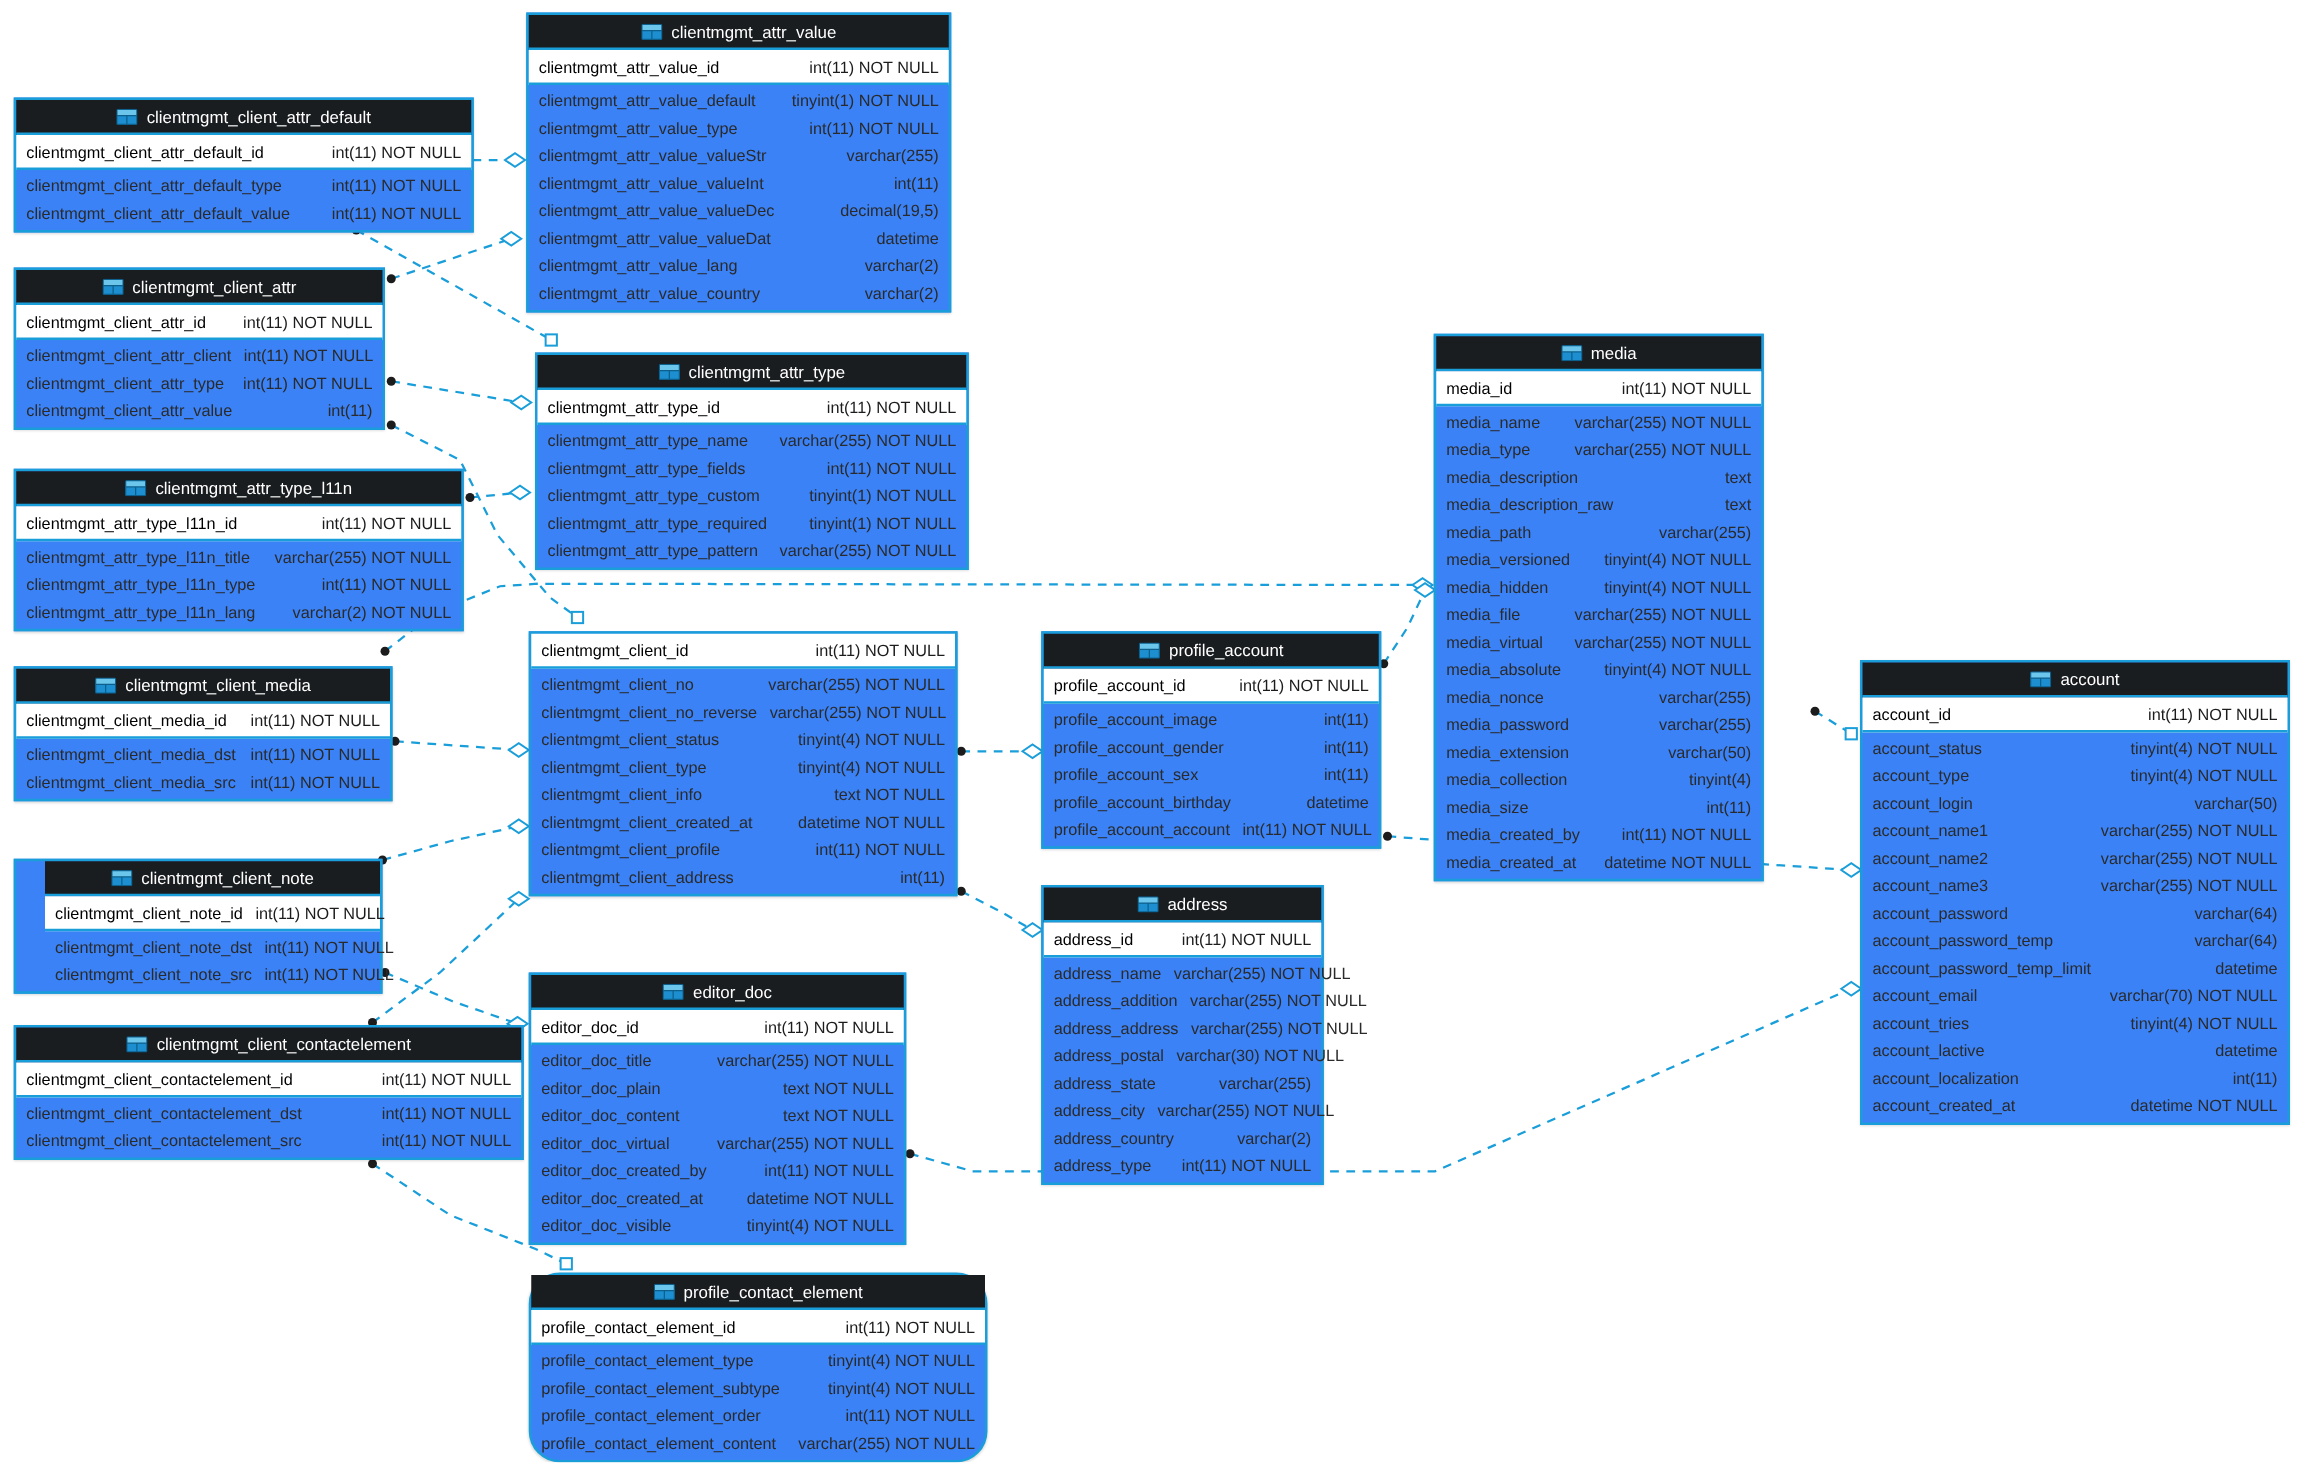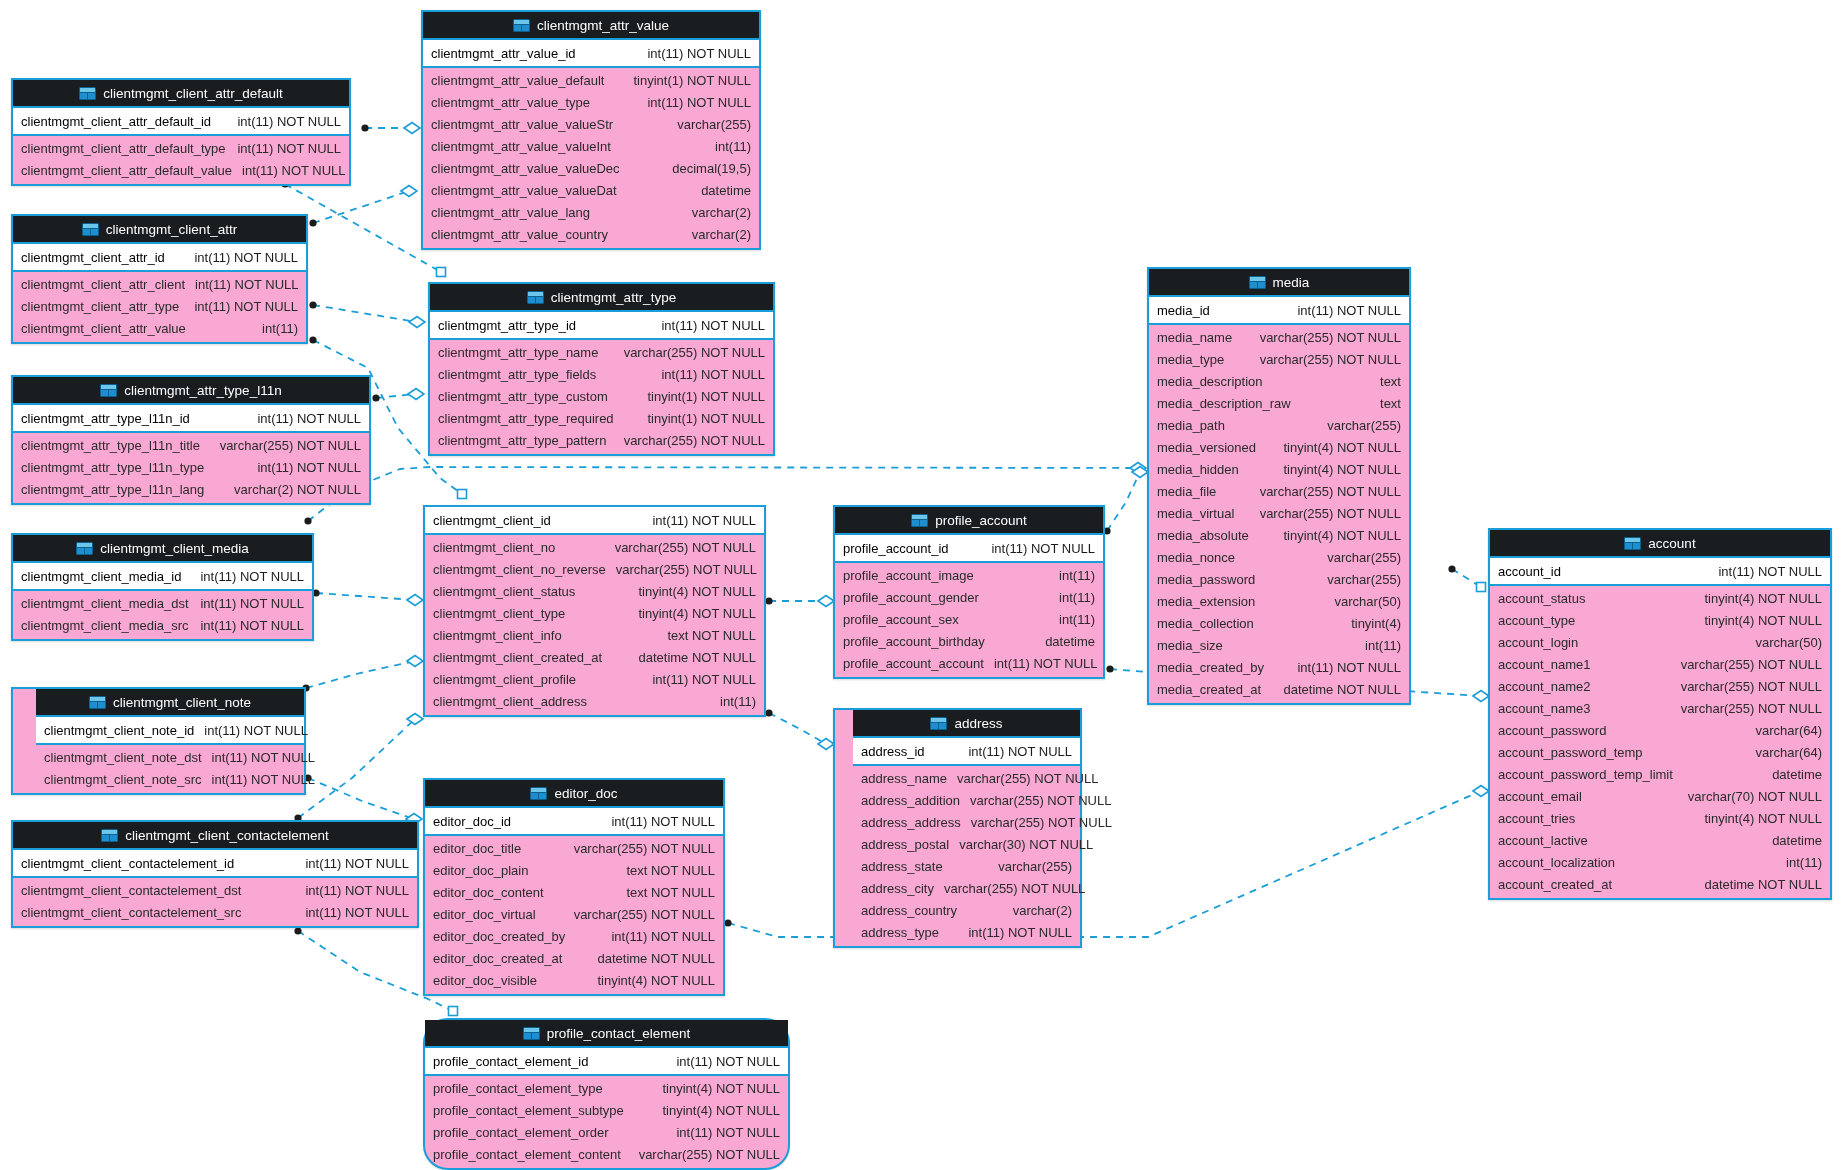--- a/index.html
+++ b/index.html
@@ -1,18 +1,18 @@
 <!DOCTYPE html>
 <html><head>
 <meta charset="utf-8">
 <style>
   html,body{margin:0;padding:0;background:#ffffff;font-family:"Liberation Sans",sans-serif;}
   #stage{position:relative;width:1842px;height:1170px;background:#ffffff;overflow:hidden;}
   #wires{position:absolute;left:0;top:0;z-index:1;}
-  .tbl{position:absolute;z-index:2;border:2px solid #1a9ed9;background:#f9a8d4;box-sizing:border-box;
+  .tbl{position:absolute;z-index:2;border:2px solid #1a9ed9;background:#3b82f6;box-sizing:border-box;
        box-shadow:0 1px 2px rgba(0,0,0,.15);}
   .tbl-hdr{background:#1a1d20;color:#ffffff;height:26px;display:flex;align-items:center;justify-content:center;
        gap:7px;font-size:13.5px;border-bottom:2px solid #1a9ed9;}
   .tbl-icon{display:inline-block;width:17px;height:13px;flex:0 0 auto;}
   .pk-row{display:flex;justify-content:space-between;align-items:center;height:26px;padding:0 8px;
        border-bottom:2px solid #1a9ed9;background:#ffffff;}
   .pk-name{font-weight:normal;color:#000;font-size:13px;white-space:nowrap;}
   .pk-type{color:#1c1c1c;font-size:13px;white-space:nowrap;margin-left:10px;}
   .cols{padding:1px 0 3px 0;}
   .col-row{display:flex;justify-content:space-between;align-items:center;height:22px;padding:0 8px;}
@@ -121,21 +121,21 @@
         <div class="col-row">
           <span class="col-name">clientmgmt_attr_value_lang</span>
           <span class="col-type">varchar(2)</span>
         </div>
         <div class="col-row">
           <span class="col-name">clientmgmt_attr_value_country</span>
           <span class="col-type">varchar(2)</span>
         </div>
       </div>
   </div>
-    <div class="tbl" style="left: 11px; top: 78px; width: 340px; text-align: center;">
+    <div class="tbl" style="left: 11px; top: 78px; width: 368px; text-align: center;">
     <div class="tbl-hdr">
       <svg class="tbl-icon" viewBox="0 0 17 13">
         <rect x="0" y="0" width="17" height="13" rx="1.5" fill="#0d5f8c"></rect>
         <rect x="1" y="1" width="15" height="4" fill="#6cc6ec"></rect>
         <rect x="1" y="6" width="7" height="6" fill="#1d8fd0"></rect>
         <rect x="9" y="6" width="7" height="6" fill="#1d8fd0"></rect>
       </svg>
       <span>clientmgmt_client_attr_default</span>
     </div>
     <div class="pk-row">
@@ -471,21 +471,21 @@
         <div class="col-row">
           <span class="col-name">profile_account_birthday</span>
           <span class="col-type">datetime</span>
         </div>
         <div class="col-row">
           <span class="col-name">profile_account_account</span>
           <span class="col-type">int(11) NOT NULL</span>
         </div>
       </div>
   </div>
-    <div class="tbl" style="left: 833px; top: 708px; width: 249px; padding-left: 18px;">
+    <div class="tbl" style="left: 833px; top: 708px; width: 226px;">
     <div class="tbl-hdr">
       <svg class="tbl-icon" viewBox="0 0 17 13">
         <rect x="0" y="0" width="17" height="13" rx="1.5" fill="#0d5f8c"></rect>
         <rect x="1" y="1" width="15" height="4" fill="#6cc6ec"></rect>
         <rect x="1" y="6" width="7" height="6" fill="#1d8fd0"></rect>
         <rect x="9" y="6" width="7" height="6" fill="#1d8fd0"></rect>
       </svg>
       <span>address</span>
     </div>
     <div class="pk-row">

